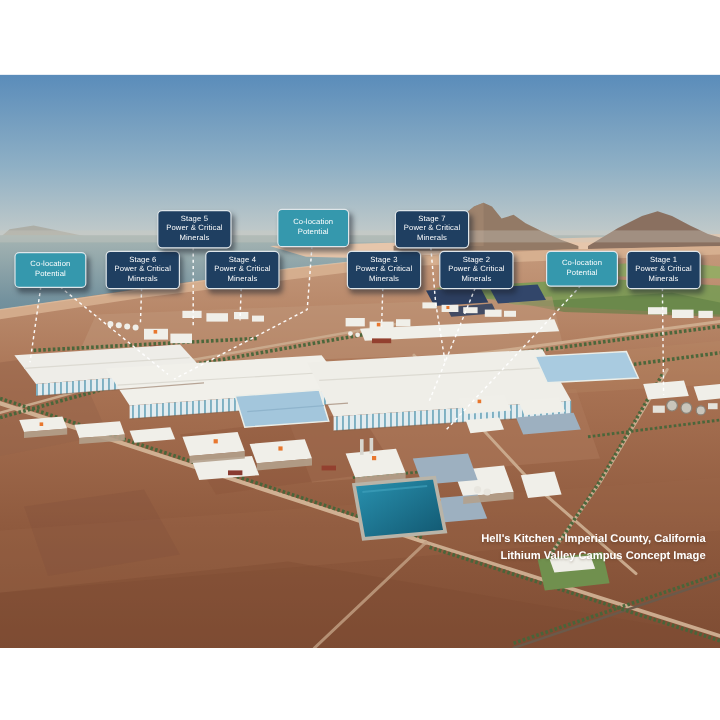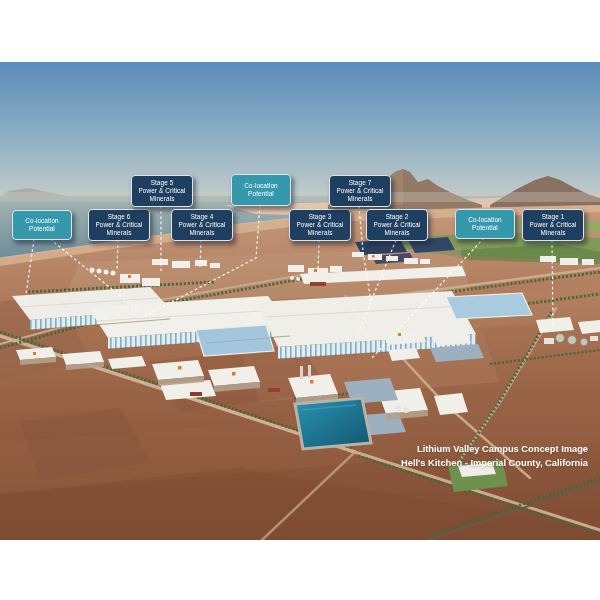--- a/index.html
+++ b/index.html
@@ -293,17 +293,17 @@
         <div class="callout-line">Potential</div>
       </div>
       <div class="callout stage" style="left: 522px; top: 209px; width: 60px; height: 30px;">
         <div class="callout-line">Stage 1</div>
         <div class="callout-line">Power &amp; Critical</div>
         <div class="callout-line">Minerals</div>
       </div>
     </div>
 
   <div class="caption">
+    <div>Hell's Kitchen - Imperial County, California</div>
     <div>Lithium Valley Campus Concept Image</div>
-    <div>Hell's Kitchen - Imperial County, California</div>
   </div>
 
 </div>
 
 </body></html>

